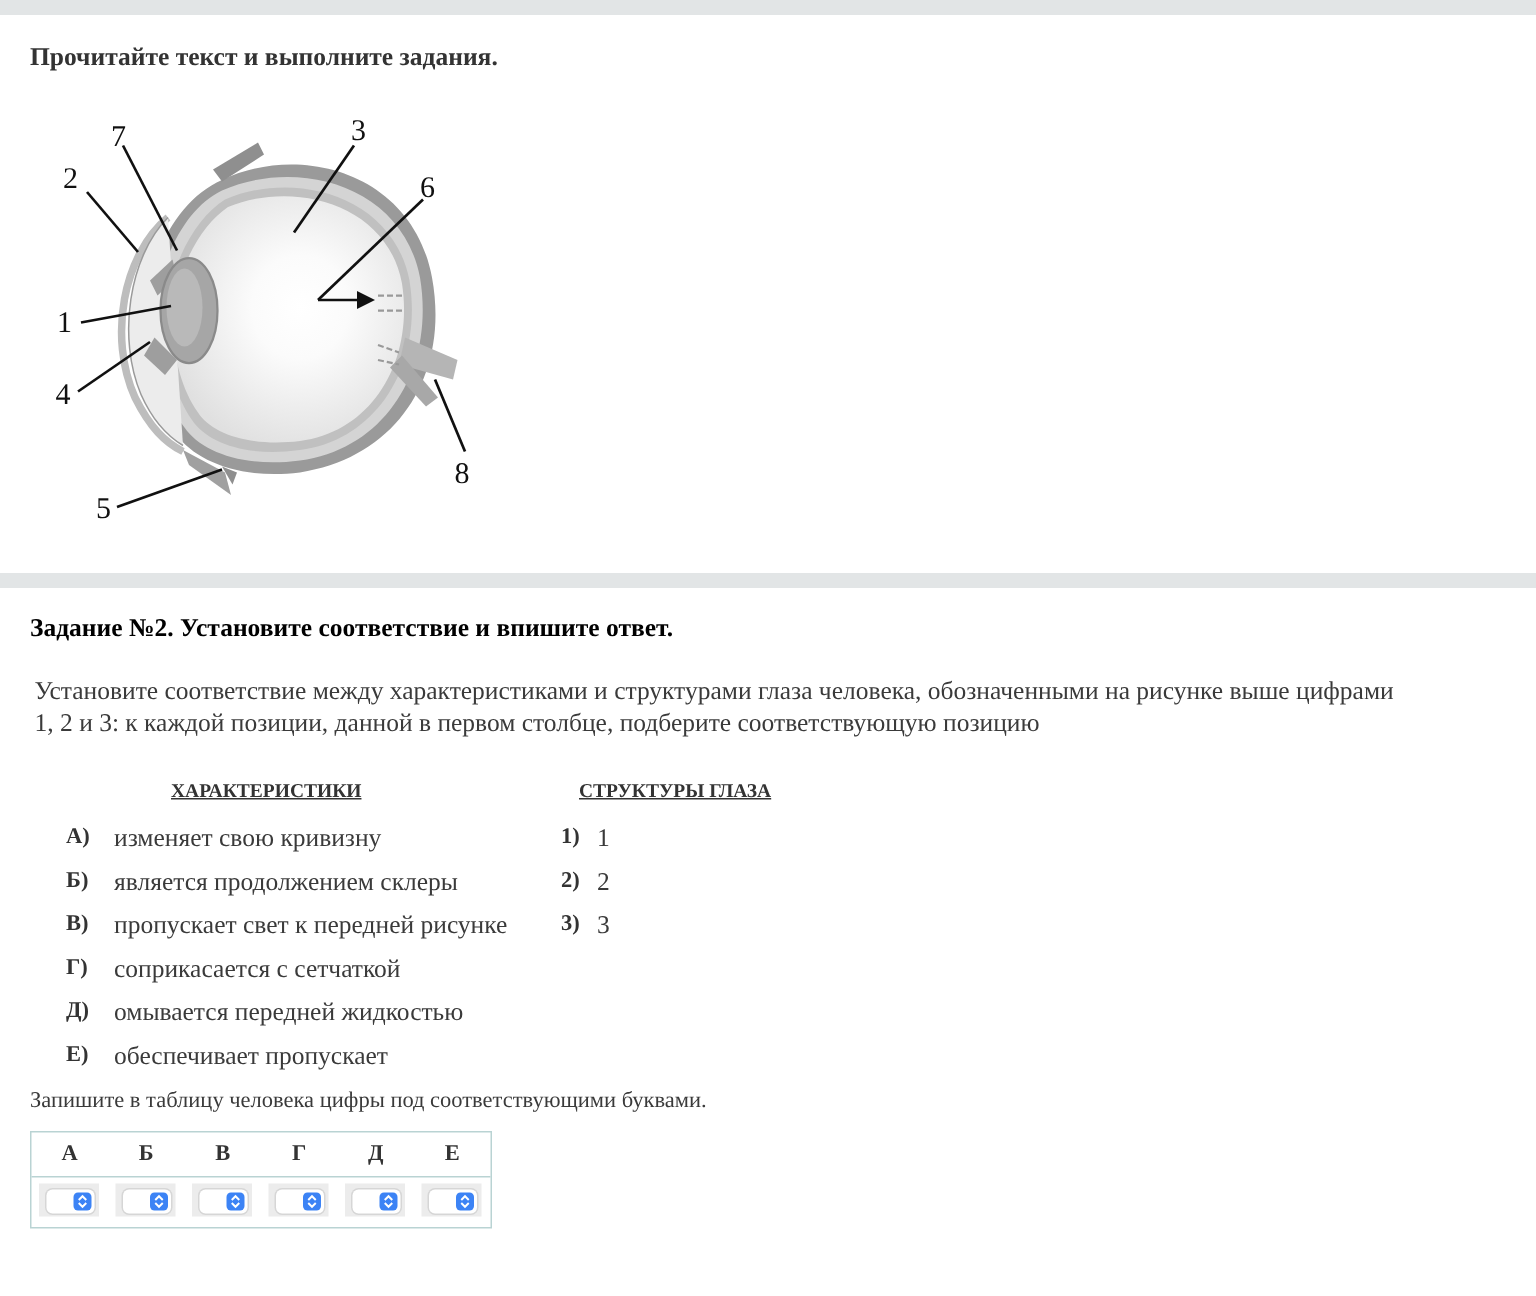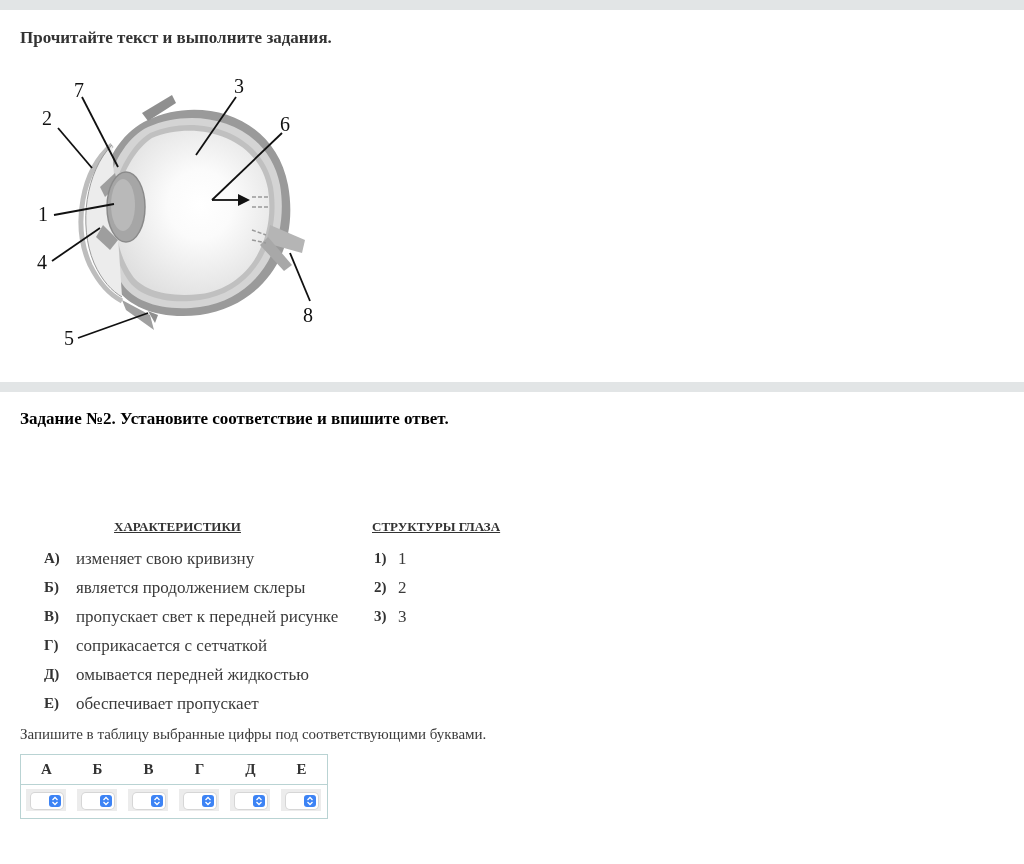--- a/index.html
+++ b/index.html
@@ -17,21 +17,21 @@
     .fig-num { font-family: "Liberation Serif", serif; font-size: 20px; fill: #111; }
 
     .task-title { position: absolute; left: 20px; top: 409px; font-size: 17px; font-weight: bold; color: #000000; }
 
     .task-text { position: absolute; left: 23px; top: 450px; width: 990px; font-size: 17px; line-height: 21px; color: #3a3a3a; }
     .task-text span { display: block; }
 
     .columns { position: absolute; left: 40px; top: 519px; }
     .col-head { position: absolute; top: 0; font-size: 13px; font-weight: bold; text-decoration: underline; color: #333; white-space: nowrap; }
     .col-head.left { left: 74px; }
-    .col-head.right { left: 332px; text-decoration: underline; }
+    .col-head.right { left: 346px; text-decoration: underline; }
 
     .row { position: absolute; font-size: 17px; color: #3a3a3a; white-space: nowrap; }
     .row .lbl { position: absolute; left: 0; top: 1px; font-weight: bold; font-size: 15px; color: #333; }
     .row .txt { position: absolute; left: 32px; top: 0; text-align: right; }
     .row.right-row .txt { left: 24px; }
 
     .instruction { position: absolute; left: 20px; top: 726px; font-size: 15px; color: #3a3a3a; white-space: nowrap; }
 
     .answer-table { position: absolute; left: 20px; top: 754px; width: 308px; height: 65px; border: 1px solid #b9d3d3; }
     .answer-table .hdr { position: absolute; left: 0; top: 0; width: 306px; height: 30px; border-bottom: 1px solid #b9d3d3; }
@@ -105,20 +105,22 @@
     <text class="fig-num" x="34" y="270">5</text>
     <text class="fig-num" x="273" y="247">8</text>
   </svg>
 </div>
 
 <div class="band band-mid"></div>
 
 <div class="task-title">Задание №2. Установите соответствие и впишите ответ.</div>
 
 <div class="task-text">
+  <span>Установите соответствие между характеристиками и структурами глаза человека, обозначенными на рисунке выше цифрами</span>
+  <span>1, 2 и 3: к каждой позиции, данной в первом столбце, подберите соответствующую позицию</span>
 </div>
 
 <div class="columns">
   <div class="col-head left">ХАРАКТЕРИСТИКИ</div>
   <div class="col-head right">СТРУКТУРЫ ГЛАЗА</div>
 
   <div class="row" style="left:4px; top:30px;">
     <span class="lbl">А)</span>
     <span class="txt">изменяет свою кривизну</span>
   </div>
@@ -150,21 +152,21 @@
   <div class="row right-row" style="left:334px; top:59px;">
     <span class="lbl">2)</span>
     <span class="txt">2</span>
   </div>
   <div class="row right-row" style="left:334px; top:88px;">
     <span class="lbl">3)</span>
     <span class="txt">3</span>
   </div>
 </div>
 
-<div class="instruction">Запишите в таблицу выбранные цифры под соответствующими буквами.</div>
+<div class="instruction">Запишите в таблицу человека цифры под соответствующими буквами.</div>
 
 <div class="answer-table">
   <div class="hdr">
     <div class="hdr-cell" style="left:0px;">А</div>
     <div class="hdr-cell" style="left:51px;">Б</div>
     <div class="hdr-cell" style="left:102px;">В</div>
     <div class="hdr-cell" style="left:153px;">Г</div>
     <div class="hdr-cell" style="left:204px;">Д</div>
     <div class="hdr-cell" style="left:255px;">Е</div>
   </div>

